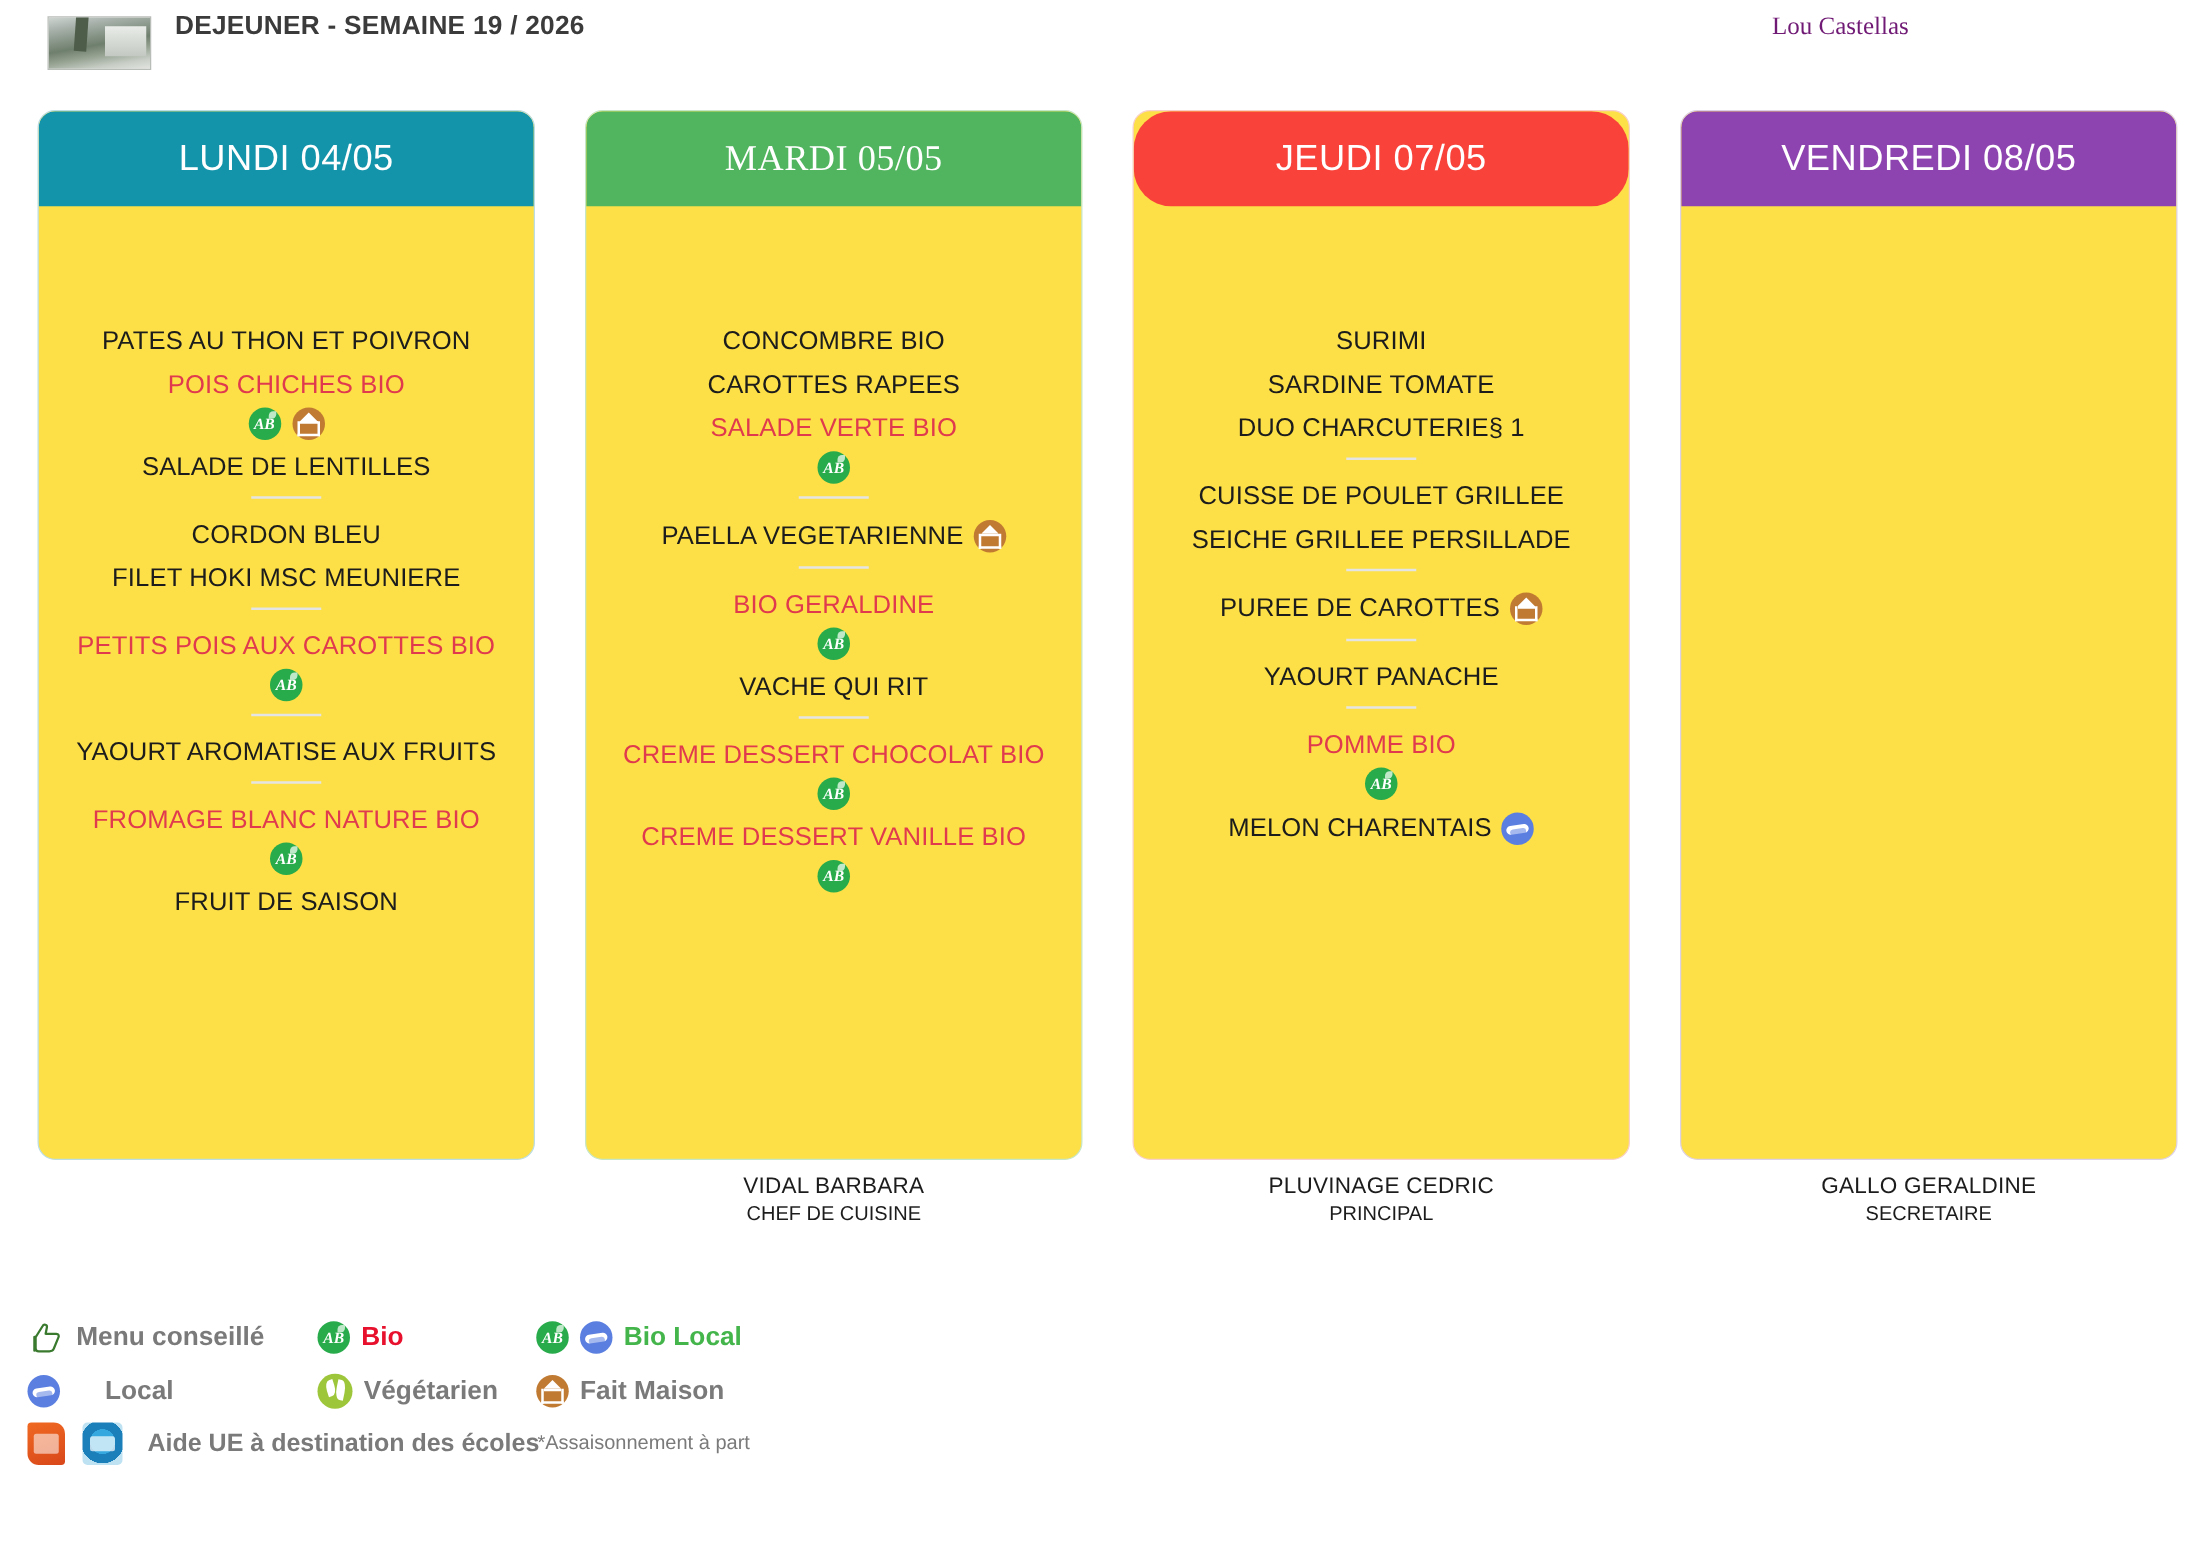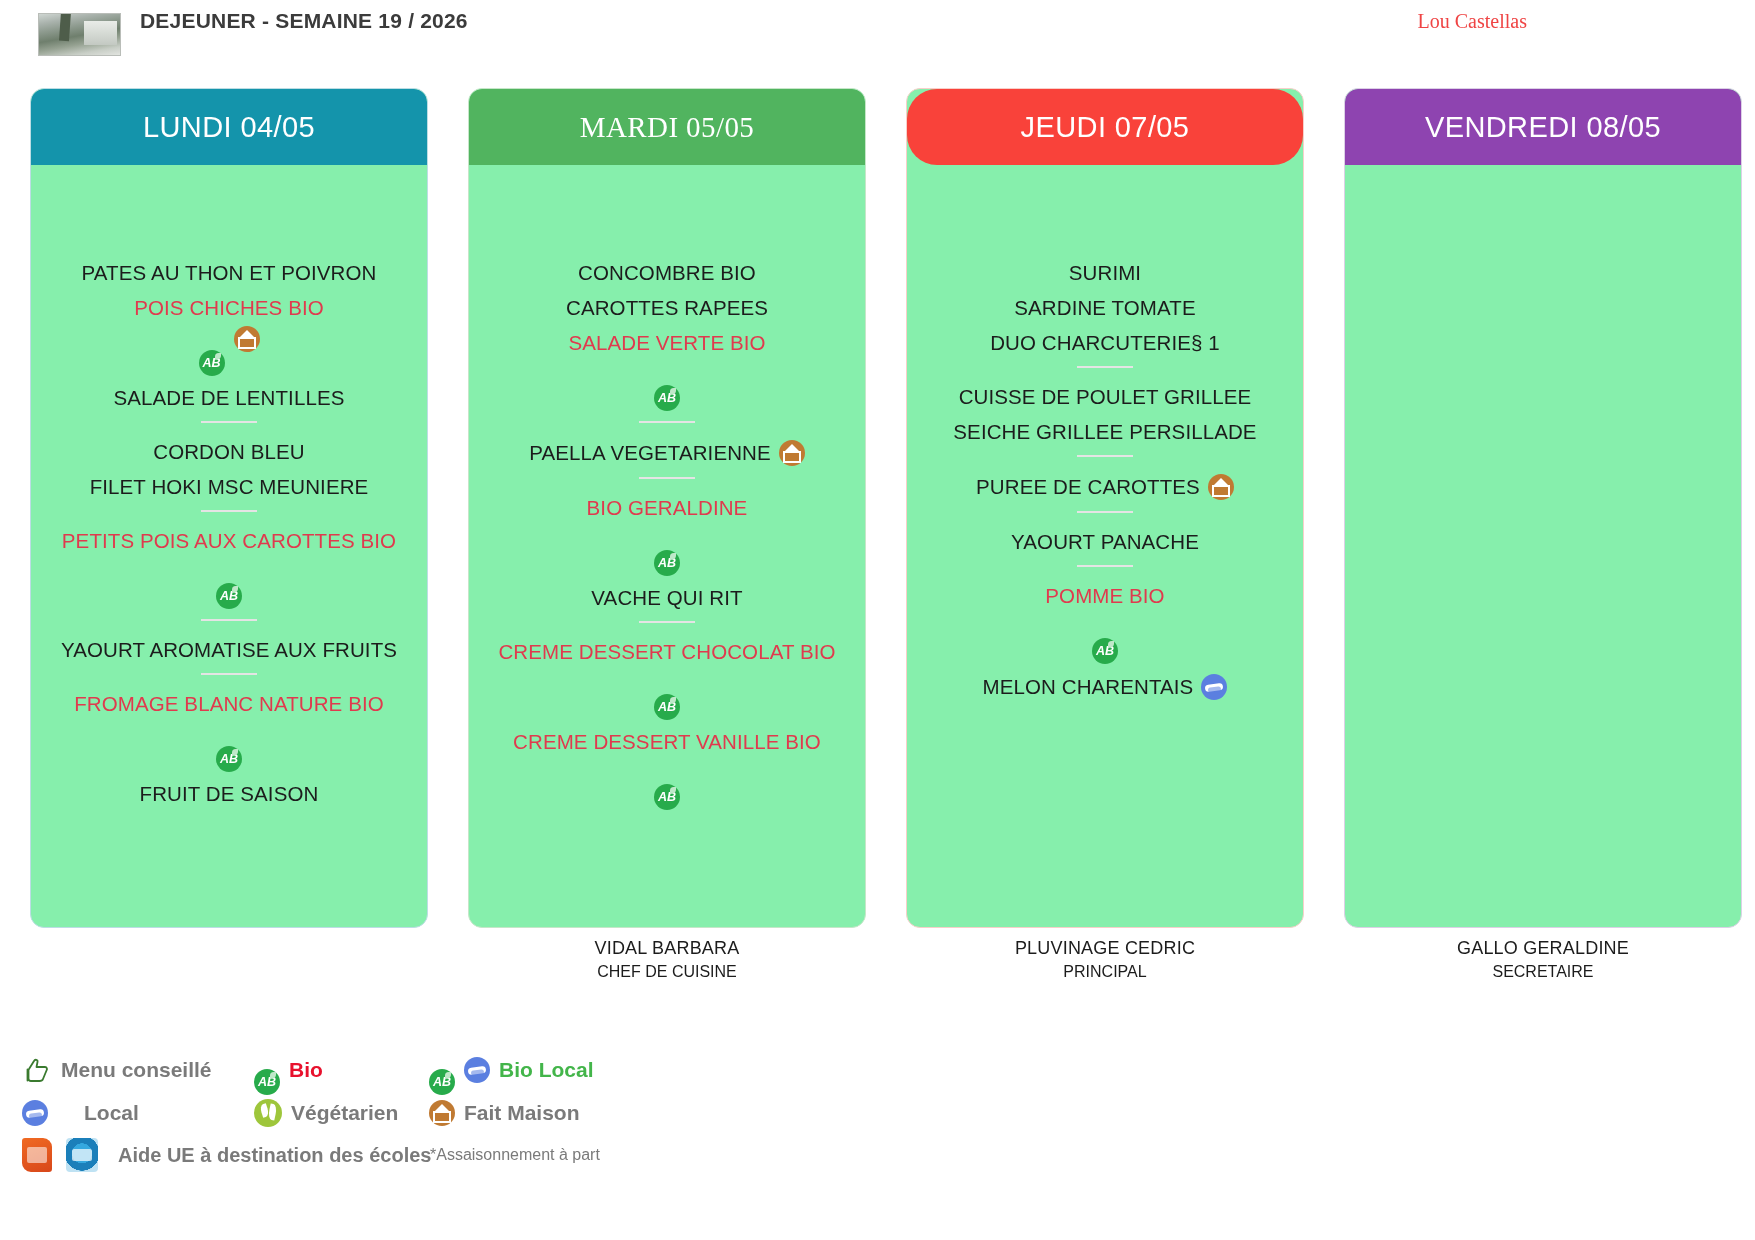--- a/index.html
+++ b/index.html
@@ -35,31 +35,31 @@
     background: linear-gradient(180deg,#e9ece8,#c3c9c2);
   }
   .doc-title {
     position: absolute; left: 140px; top: 8px; width: 420px;
     font-size: 21px; font-weight: bold; color: #3b3b3b;
     letter-spacing: .2px; line-height: 1.28;
   }
   .school-name {
     position: absolute; right: 228px; top: 10px;
     font-family: "Liberation Serif", serif;
-    font-size: 20px; color: #ef4444; white-space: nowrap;
+    font-size: 20px; color: #701a75; white-space: nowrap;
   }
 
   
   .columns {
     position: absolute; left: 0; top: 88px; width: 1755px; height: 840px;
   }
   .day {
     position: absolute; top: 0; width: 398px; height: 840px;
     border-radius: 14px;
-    background: #86efac;
+    background: #fde047;
     border: 1px solid #cfe4ea;
     display: flex; flex-direction: column;
     overflow: hidden;
   }
   .day.c0 { left: 30px;   border-color: #bcdde4; }
   .day.c1 { left: 468px;  border-color: #c6e6c8; }
   .day.c2 { left: 906px;  border-color: #f8cfc9; }
   .day.c3 { left: 1344px; border-color: #dcd0e6; }
 
   .day-head {
@@ -97,22 +97,21 @@
     border-top: 2px solid #e4e4e4;
   }
 
   
   .ic { display: inline-block; position: relative; flex: 0 0 auto; }
   .ic-ab {
     width: 26px; height: 26px; border-radius: 50%;
     background: #27ab4b;
     color: #fff; font-size: 12.5px; font-weight: bold; font-style: italic;
     line-height: 26px; text-align: center;
-    font-family: Liberation Sans, sans-serif;
-    margin-top: 24px;
+    font-family: Liberation Serif, serif;
   }
   .ic-ab::after {
     content:""; position:absolute; right:4px; top:3px;
     width:6px; height:6px; border-radius: 60% 0 60% 0;
     background:#bfe8c9;
   }
   .ic-home {
     width: 26px; height: 26px; border-radius: 50%;
     background: #c07a32; position: relative;
   }

